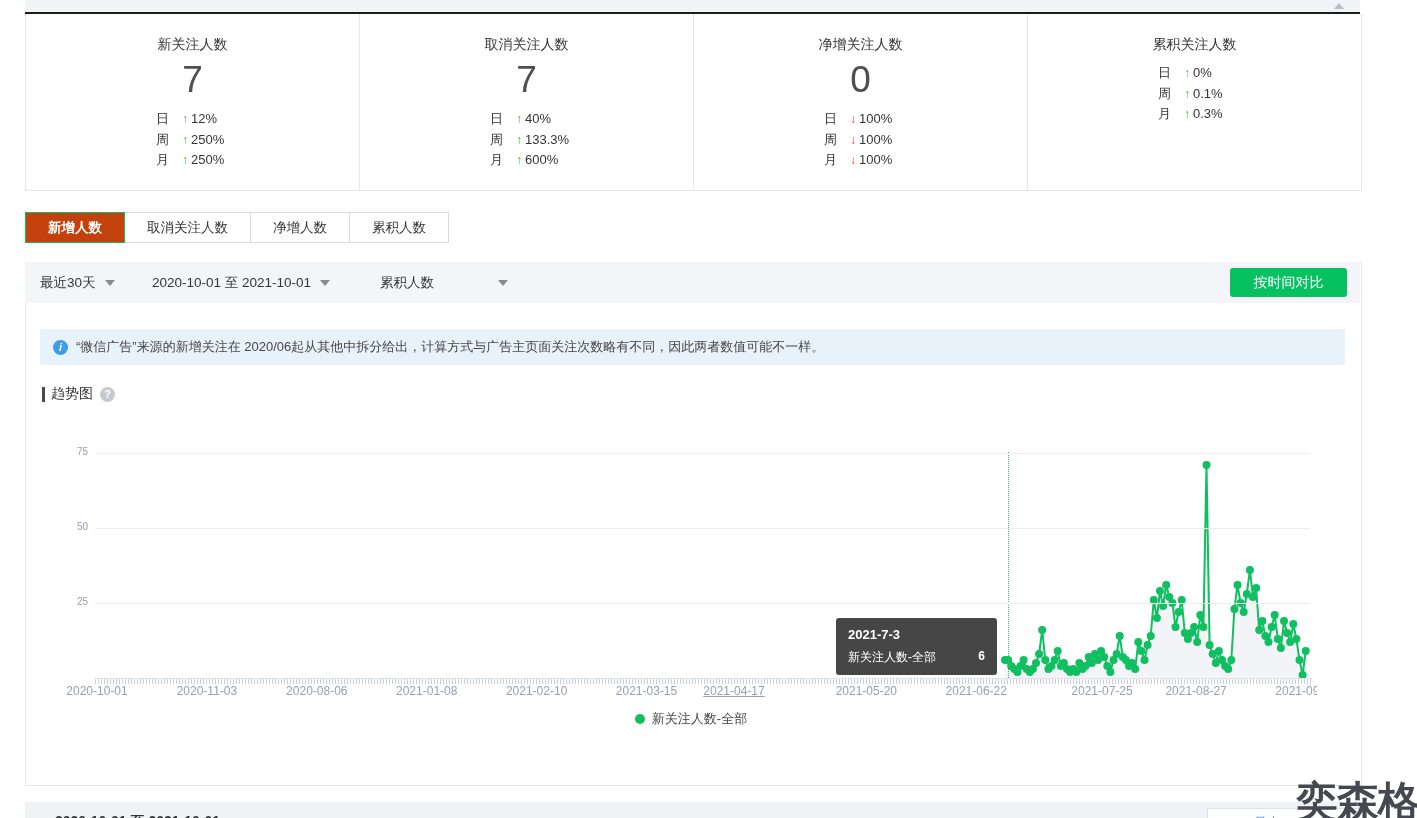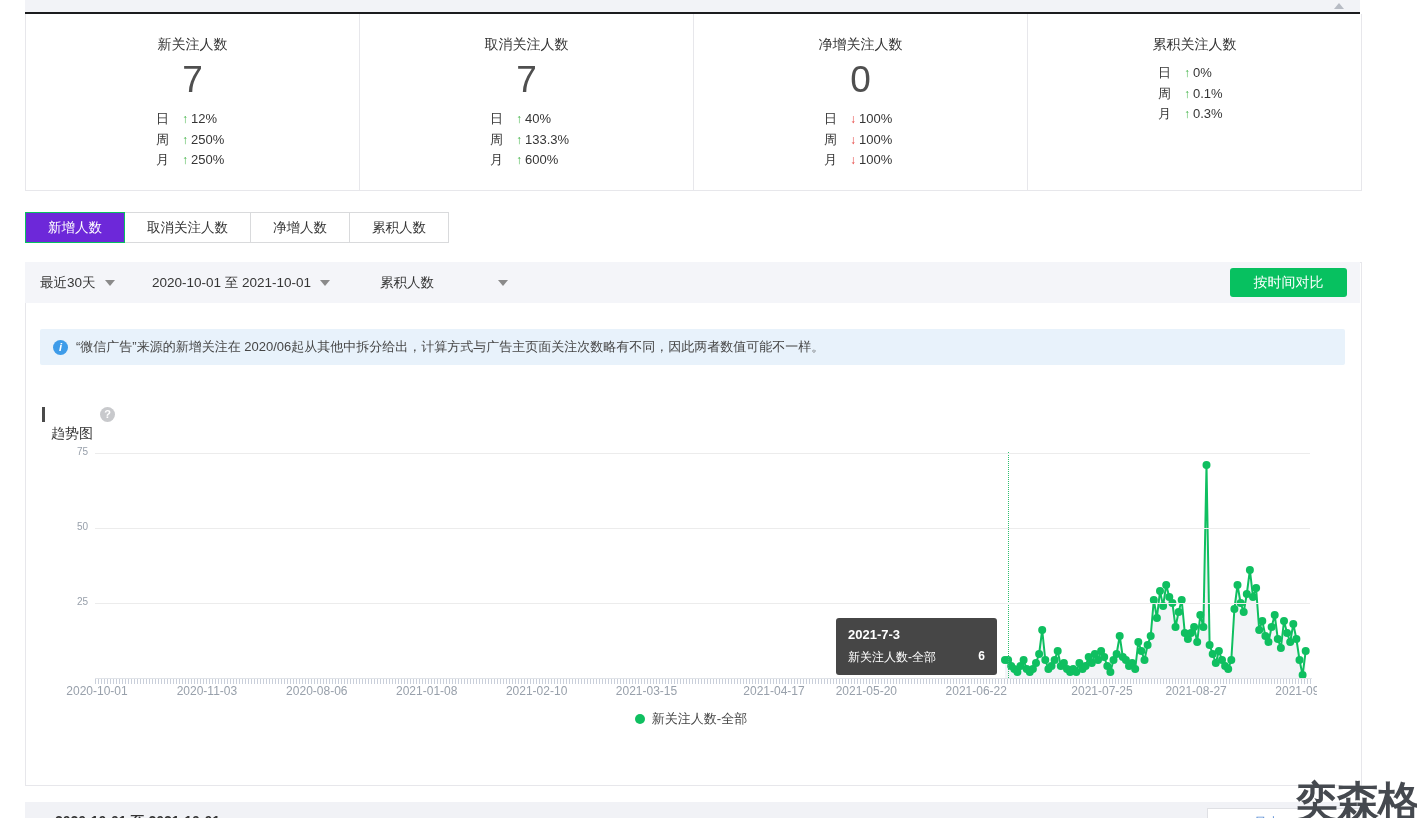--- a/index.html
+++ b/index.html
@@ -20,38 +20,38 @@
   .stat-rows{margin-top:9px;padding-left:130px;}
   .stat-row{font-size:13px;line-height:20.5px;color:#353535;}
   .p-label{display:inline-block;width:26px;}
   .arrow{font-weight:bold;font-size:12px;margin-right:3px;}
   .arrow.up{color:#44b549;}
   .arrow.down{color:#e64340;}
   
   .tabs{position:absolute;left:25px;top:212px;display:flex;}
   .tab{height:31px;padding:0 22px;background:#fff;border:1px solid #d9dadc;margin-left:-1px;font-size:13.5px;color:#353535;cursor:pointer;font-family:inherit;line-height:29px;}
   .tab:first-child{margin-left:0;}
-  .tab.active{background:#6d28d9;border-color:#07C160;color:#fff;position:relative;z-index:2;}
+  .tab.active{background:#c2410c;border-color:#07C160;color:#fff;position:relative;z-index:2;font-weight:bold;}
   
   .main-card{position:absolute;left:25px;top:262px;width:1335px;height:522px;background:#fff;border:1px solid #e7e7eb;}
   .filter-bar{position:absolute;left:25px;top:262px;width:1335px;height:41px;background:#f4f5f9;}
   .filter-item{position:absolute;top:0;height:41px;display:flex;align-items:center;font-size:13.5px;color:#353535;cursor:pointer;}
   .caret{width:0;height:0;border-left:5px solid transparent;border-right:5px solid transparent;border-top:6px solid #8a8a8a;margin-left:9px;}
   #filter-range{left:15px;justify-content:center;}
   #filter-dates{left:127px;}
   #filter-source{left:355px;width:128px;justify-content:space-between;}
   .compare-btn{position:absolute;top:6px;right:13px;width:117px;height:29px;background:#07C160;color:#fff;border:none;border-radius:3px;font-size:14px;font-family:inherit;cursor:pointer;}
   
   .banner{position:absolute;left:40px;top:329px;width:1305px;height:36px;background:#e8f2fb;border-radius:2px;display:flex;align-items:center;}
   .info-icon{display:inline-block;width:15px;height:15px;border-radius:50%;background:#3e9ce9;color:#fff;font-size:11px;font-weight:bold;text-align:center;line-height:15px;margin:0 8px 0 13px;flex:none;font-style:italic;}
   .banner-text{font-size:13px;color:#464646;}
   
   .trend-header{position:absolute;left:42px;top:385px;display:flex;align-items:center;}
   .trend-bar{width:3px;height:15px;background:#4a4a4a;margin-right:6px;}
-  .trend-title{font-size:14px;color:#353535;font-weight:500;margin-top:40px;}
+  .trend-title{font-size:14px;color:#353535;font-weight:500;}
   .help-icon{display:inline-block;width:15px;height:15px;border-radius:50%;background:#c8c9cc;color:#fff;font-size:11px;font-weight:bold;text-align:center;line-height:15px;margin-left:7px;cursor:pointer;}
   
   #chart-canvas{position:absolute;left:65px;top:430px;width:1252px;height:285px;overflow:hidden;}
   .gridline{position:absolute;left:30px;width:1215px;height:1px;background:#ececec;}
   .ytick{position:absolute;left:0;width:23px;text-align:right;font-size:10px;color:#98a0ab;}
   .tickstrip{position:absolute;left:30px;top:248px;width:1217px;height:5px;border-top:1px solid #e0e3e8;
     background:repeating-linear-gradient(90deg,#c9cfda 0,#c9cfda 1px,transparent 1px,transparent 3px);}
   .xtick{position:absolute;top:254px;width:80px;text-align:center;font-size:12px;color:#98a0ab;white-space:nowrap;}
   #chart-svg{position:absolute;left:0;top:0;}
   .hover-line{position:absolute;left:943px;top:22px;height:226px;border-left:1px dotted #2fbf6e;}
@@ -268,21 +268,21 @@
       <span class="ytick" style="top: 91px;">50</span>
       <div class="gridline" style="top: 23px;"></div>
       <span class="ytick" style="top: 16px;">75</span>
       <div class="tickstrip"></div>
       <span class="xtick" style="left: -8px;">2020-10-01</span>
       <span class="xtick" style="left: 101.909px;">2020-11-03</span>
       <span class="xtick" style="left: 211.818px;">2020-08-06</span>
       <span class="xtick" style="left: 321.727px;">2021-01-08</span>
       <span class="xtick" style="left: 431.636px;">2021-02-10</span>
       <span class="xtick" style="left: 541.545px;">2021-03-15</span>
-      <span class="xtick" style="left: 669px;">2021-04-17</span>
+      <span class="xtick" style="left: 629px; text-decoration: underline;">2021-04-17</span>
       <span class="xtick" style="left: 761.364px;">2021-05-20</span>
       <span class="xtick" style="left: 871.273px;">2021-06-22</span>
       <span class="xtick" style="left: 997px;">2021-07-25</span>
       <span class="xtick" style="left: 1091.09px;">2021-08-27</span>
       <span class="xtick" style="left: 1201px;">2021-09-29</span>
     </div>
 
   <div class="tooltip">
     <div class="tooltip-date">2021-7-3</div>
     <div class="tooltip-row">

